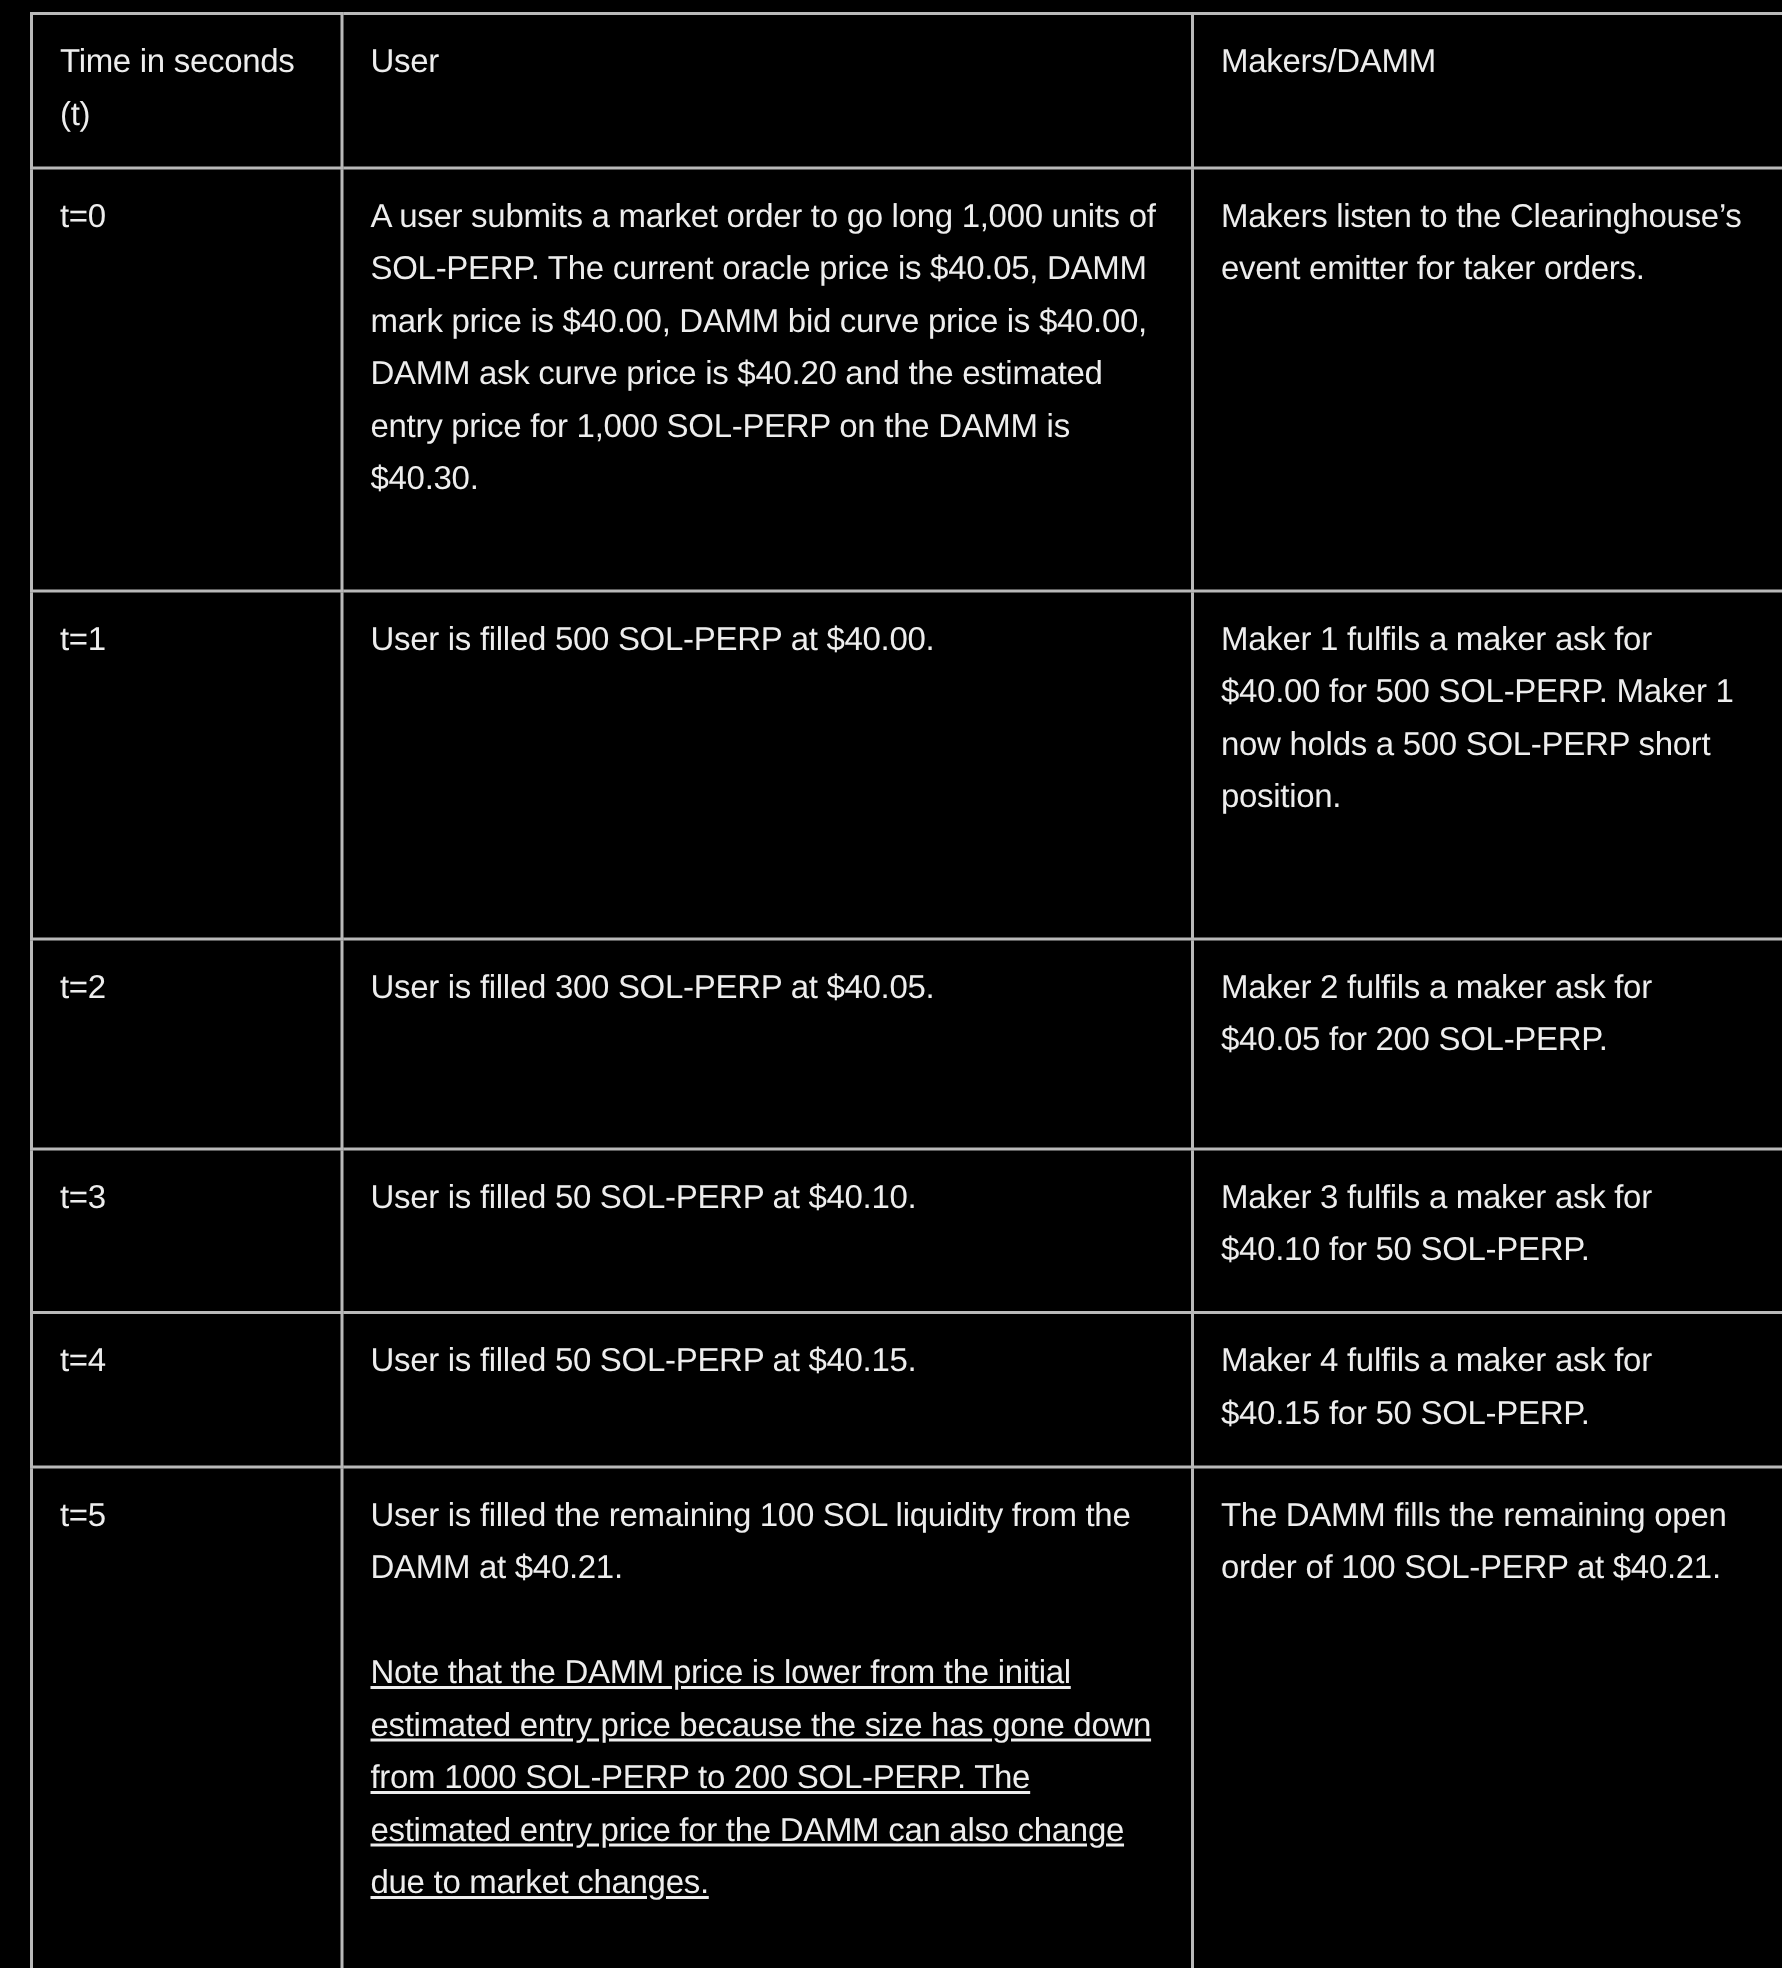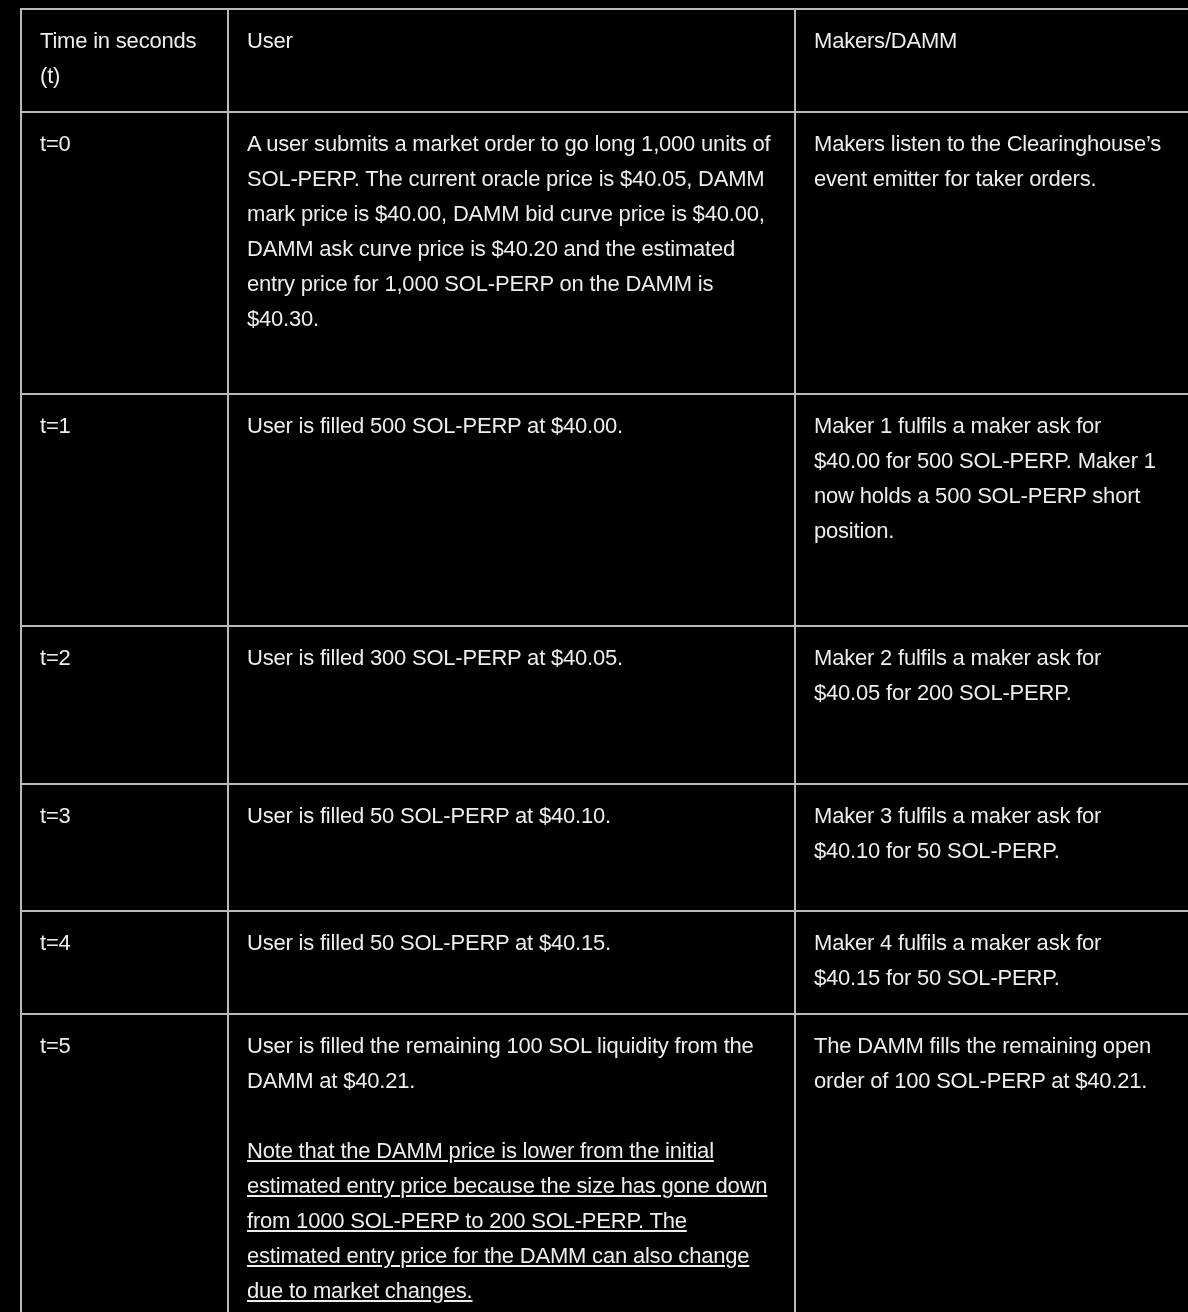--- a/index.html
+++ b/index.html
@@ -30,22 +30,22 @@
     padding:13px 20px 13px 18px;
     font-size:22px;
     line-height:35px;
     font-weight:300;
     letter-spacing:-0.2px;
     color:var(--text-color);
   }
   thead tr{height:103px;}
   tbody tr:nth-child(1){height:282px;}
   tbody tr:nth-child(2){height:232px;padding-left:12px;}
-  tbody tr:nth-child(3){height:158px;}
-  tbody tr:nth-child(4){height:127px;}
+  tbody tr:nth-child(3){height:140px;}
+  tbody tr:nth-child(4){height:109px;}
   tbody tr:nth-child(5){height:103px;}
   tbody tr:nth-child(6){height:349px;}
   p{margin:0;}
   p + p{margin-top:35px;text-decoration:underline;}
 </style>
 </head>
 <body>
 
 <table>
   <colgroup>

